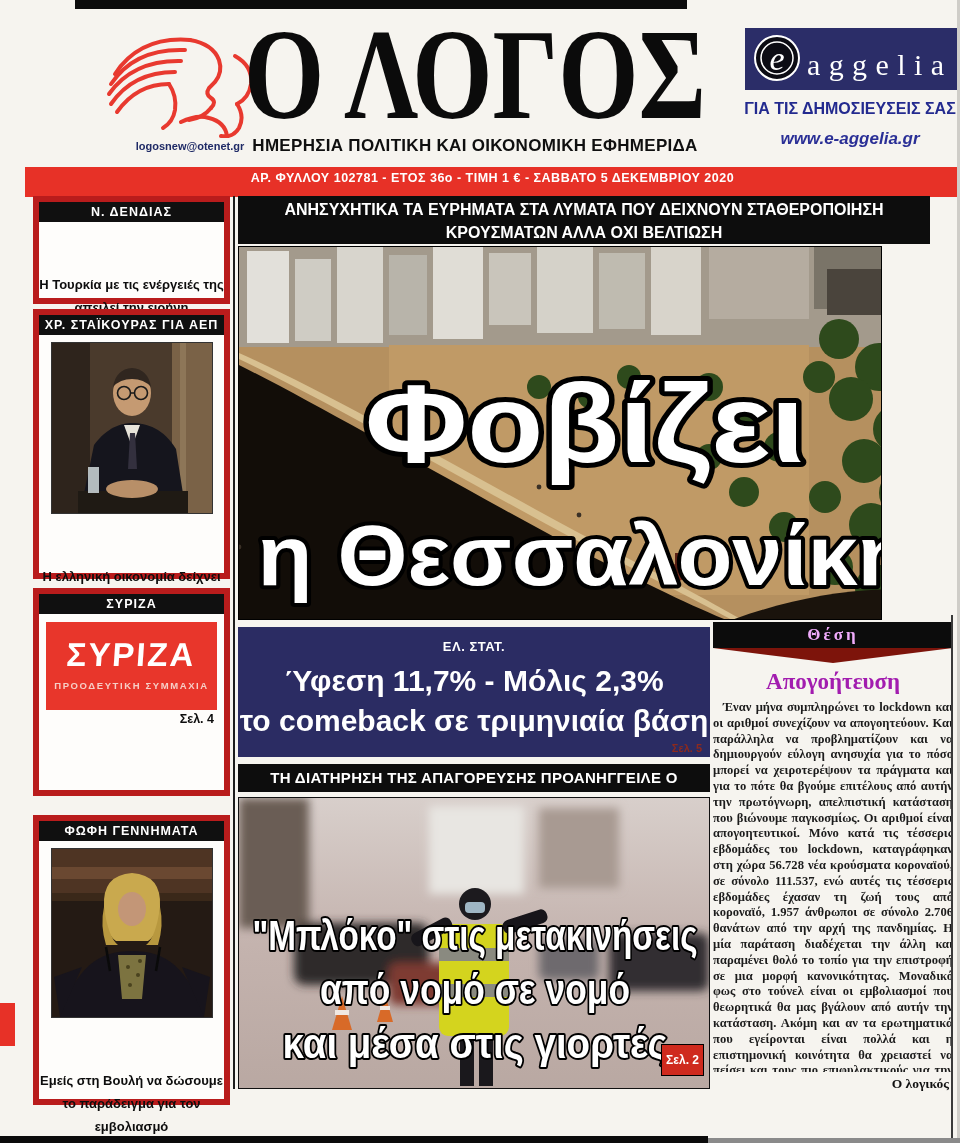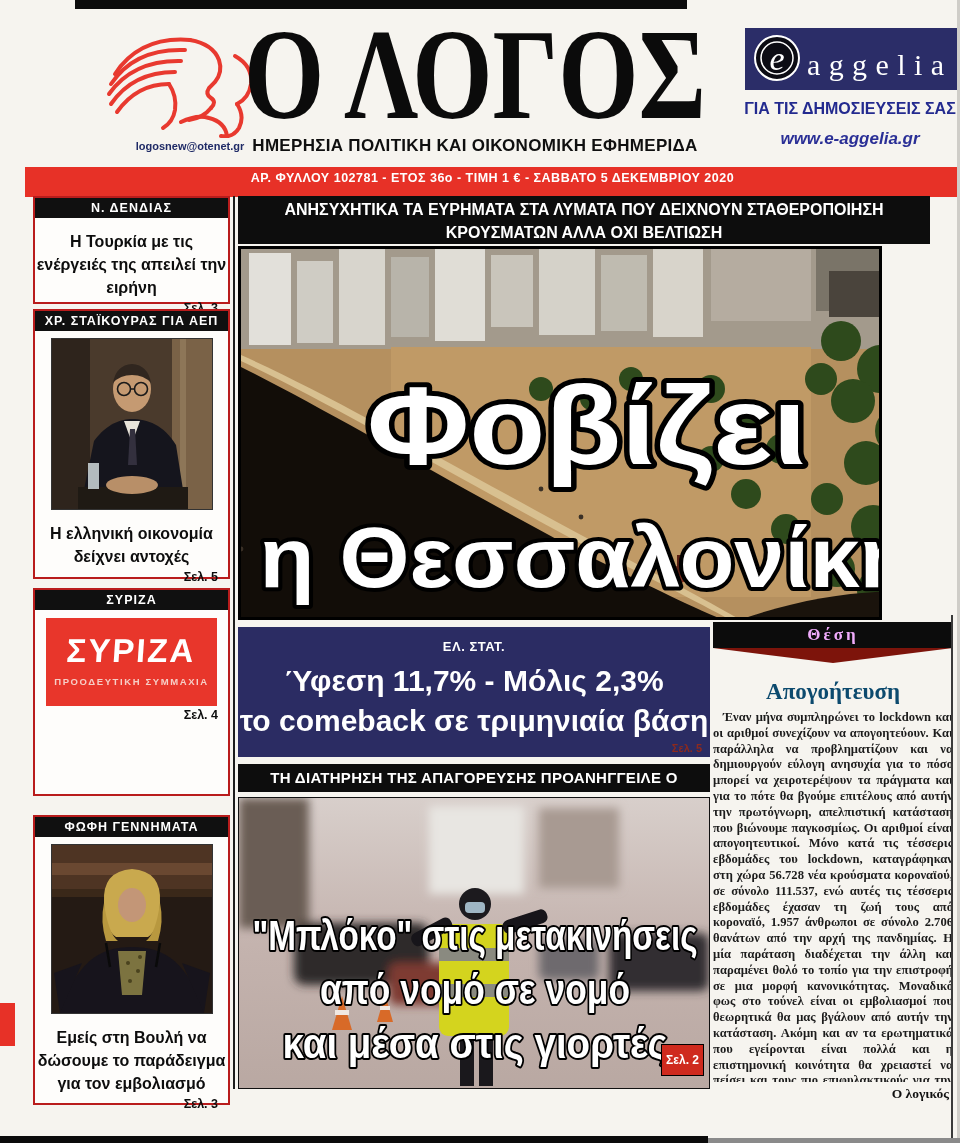--- a/index.html
+++ b/index.html
@@ -9,46 +9,46 @@
   .top-fragment{left:75px;top:0;width:612px;height:9px;background:#0c0c0c;}
   .faces-logo{left:85px;top:26px;width:210px;height:112px;}
   .email{left:70px;top:140px;width:240px;text-align:center;font-weight:bold;font-size:11px;color:#1f2a66;}
   .masthead{left:240px;top:20px;width:470px;height:114px;}
   .subtitle{left:238px;top:136px;width:474px;text-align:center;font-weight:bold;font-size:17px;color:#0f0f0f;letter-spacing:.3px;}
   .ad-box{left:745px;top:28px;width:212px;height:62px;background:#2b2d68;}
   .ad-tagline{left:733px;top:100px;width:234px;text-align:center;font-weight:bold;font-size:16px;color:#232a8f;}
   .ad-url{left:733px;top:129px;width:234px;text-align:center;font-weight:bold;font-style:italic;font-size:17px;color:#2a2f96;font-family:"Liberation Sans",sans-serif;}
   .issue-bar{left:25px;top:167px;width:935px;height:30px;background:#e73127;color:#fff;font-weight:bold;font-size:12.5px;text-align:center;line-height:22px;letter-spacing:.5px;}
   
-  .side-box{left:33px;width:197px;background:#fefdfb;border:2px solid #b91c1c;box-sizing:border-box;}
+  .side-box{left:33px;width:197px;background:#fefdfb;border:6px solid #b91c1c;box-sizing:border-box;}
   .side-head{background:#101010;color:#fff;font-size:12.5px;font-weight:bold;letter-spacing:1px;text-align:center;padding:3px 0;}
-  .side-title{font-weight:bold;font-size:16px;line-height:23px;text-align:center;padding-top:12px;color:#0d0d0d;}
+  .side-title{font-weight:bold;font-size:13px;line-height:23px;text-align:center;padding-top:12px;color:#0d0d0d;margin-top:39px;}
   .side-page{text-align:right;padding:2px 10px 4px 0;font-weight:bold;font-size:12.5px;color:#0d0d0d;}
   .side-photo{display:block;margin:7px auto 0 auto;border:1px solid #333;}
   .syriza-box{margin:8px auto 0 auto;width:171px;height:88px;background:#e8362b;text-align:center;color:#fff;}
   .syriza-main{font-size:33px;font-weight:bold;letter-spacing:2px;padding-top:14px;transform:skewX(-4deg);}
   .syriza-sub{font-size:9.5px;letter-spacing:1.6px;color:#f6cec6;padding-top:6px;font-weight:bold;}
   .red-bleed{left:0;top:1003px;width:15px;height:43px;background:#e73127;}
   
   .vline-main{left:233px;top:196px;width:2px;height:893px;background:#1c1c1c;}
   .kicker-bar{left:238px;top:196px;width:692px;height:48px;background:#0d0d0d;color:#fff;text-align:center;font-weight:bold;font-size:16px;line-height:23px;padding-top:2px;box-sizing:border-box;}
-  .main-photo{left:238px;top:246px;width:644px;height:374px;border:3px solid #000000;box-sizing:border-box;overflow:hidden;}
+  .main-photo{left:238px;top:246px;width:644px;height:374px;border:1px solid #000000;box-sizing:border-box;overflow:hidden;}
   .stat-box{left:238px;top:627px;width:472px;height:130px;background:#2b2c63;color:#fff;text-align:center;}
   .stat-kicker{font-size:13px;font-weight:bold;padding-top:12px;letter-spacing:.5px;}
   .stat-line1{font-size:30px;font-weight:bold;padding-top:10px;}
   .stat-line2{font-size:30px;font-weight:bold;padding-top:6px;}
   .stat-page{position:absolute;right:8px;bottom:3px;font-size:11px;font-weight:bold;color:#8d2a1e;}
   .kicker2{left:238px;top:764px;width:472px;height:28px;background:#0d0d0d;color:#fff;text-align:center;font-weight:bold;font-size:15px;line-height:28px;letter-spacing:.3px;}
   .photo2{left:238px;top:797px;width:472px;height:292px;border:1px solid #111;box-sizing:border-box;overflow:hidden;}
   .badge{position:absolute;right:5px;bottom:12px;background:#cf2a1e;border:1px solid #000;color:#fff;font-size:12px;font-weight:bold;padding:8px 4px;}
   
   .opinion{left:713px;top:622px;width:240px;}
   .op-bar{background:#0c0c0c;color:#f0abfc;text-align:center;font-family:"Liberation Serif",serif;font-weight:bold;font-size:17px;letter-spacing:3px;padding:3px 0;}
   .op-tri{width:0;height:0;border-left:120px solid transparent;border-right:120px solid transparent;border-top:15px solid #7d140b;}
-  .op-title{text-align:center;font-family:"Liberation Serif",serif;font-weight:bold;font-size:23px;color:#0c4a6e;margin-top:16px;}
+  .op-title{text-align:center;font-family:"Liberation Serif",serif;font-weight:bold;font-size:23px;color:#a21caf;margin-top:6px;}
   .op-body{margin-top:5px;font-family:"Liberation Serif",serif;font-weight:bold;font-size:12.6px;line-height:15.8px;text-align:justify;text-indent:10px;color:#1c1c1c;height:372px;overflow:hidden;}
   .op-sig{text-align:right;font-family:"Liberation Serif",serif;font-weight:bold;font-size:13.5px;padding-right:4px;margin-top:4px;color:#111;}
   .vline-right{left:951px;top:615px;width:2px;height:528px;background:#3a3a3a;}
   .edge-right{left:957px;top:0;width:3px;height:1143px;background:#cfcdc8;}
   .bottom-bar-l{left:0;top:1136px;width:708px;height:7px;background:#0b0b0b;}
   .bottom-bar-r{left:708px;top:1138px;width:252px;height:5px;background:#8a8a8a;}
   svg text{font-family:"Liberation Sans",sans-serif;}
   svg text.serif{font-family:"Liberation Serif",serif;}
 </style>
 </head>

